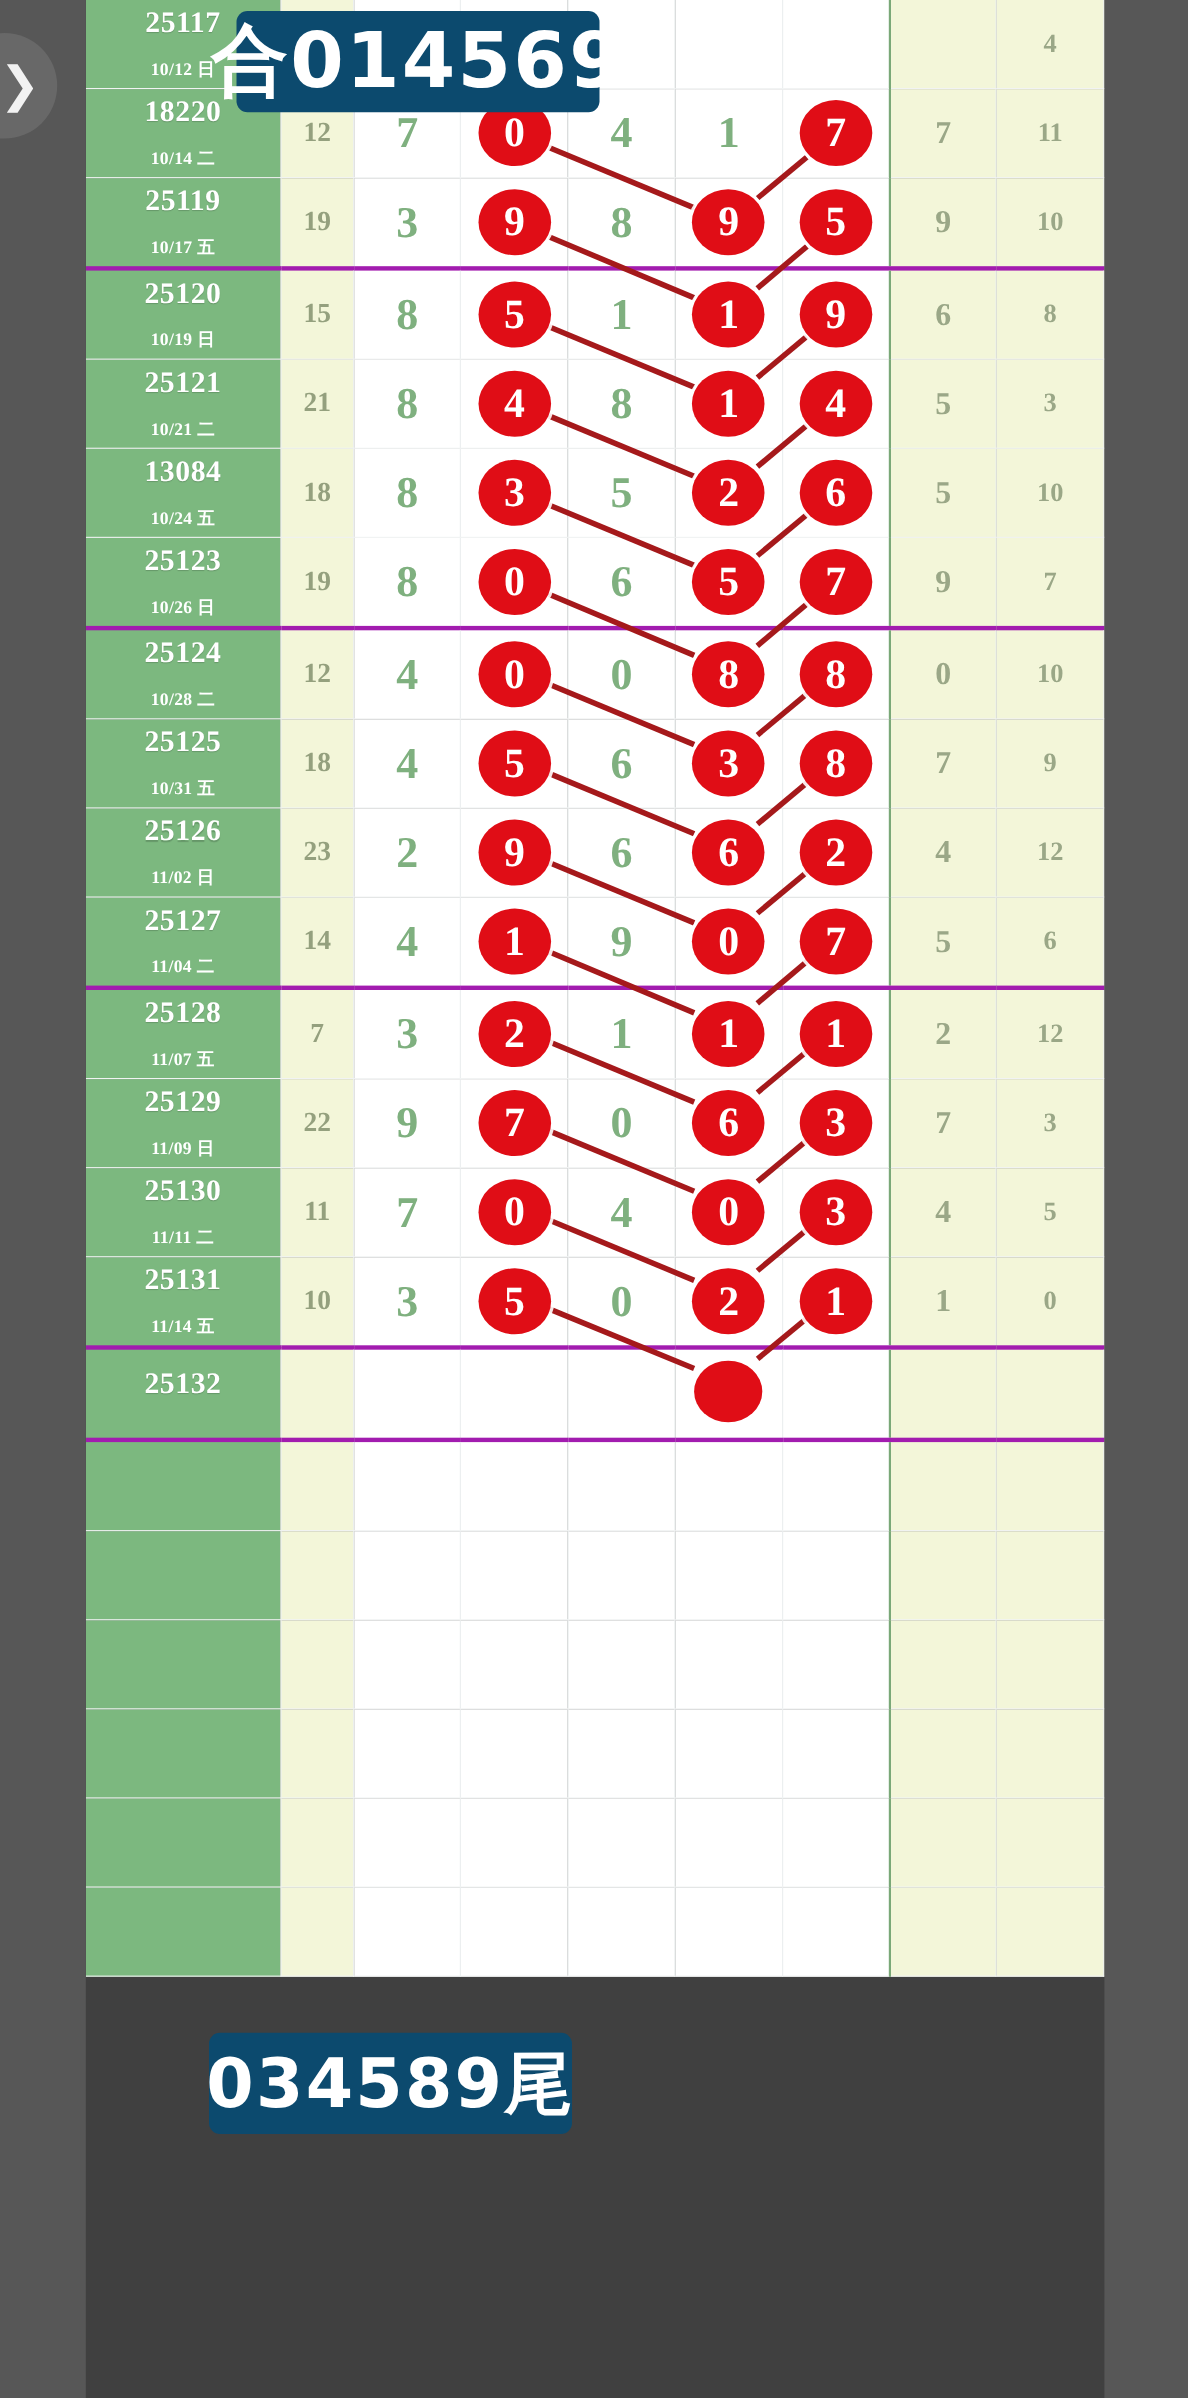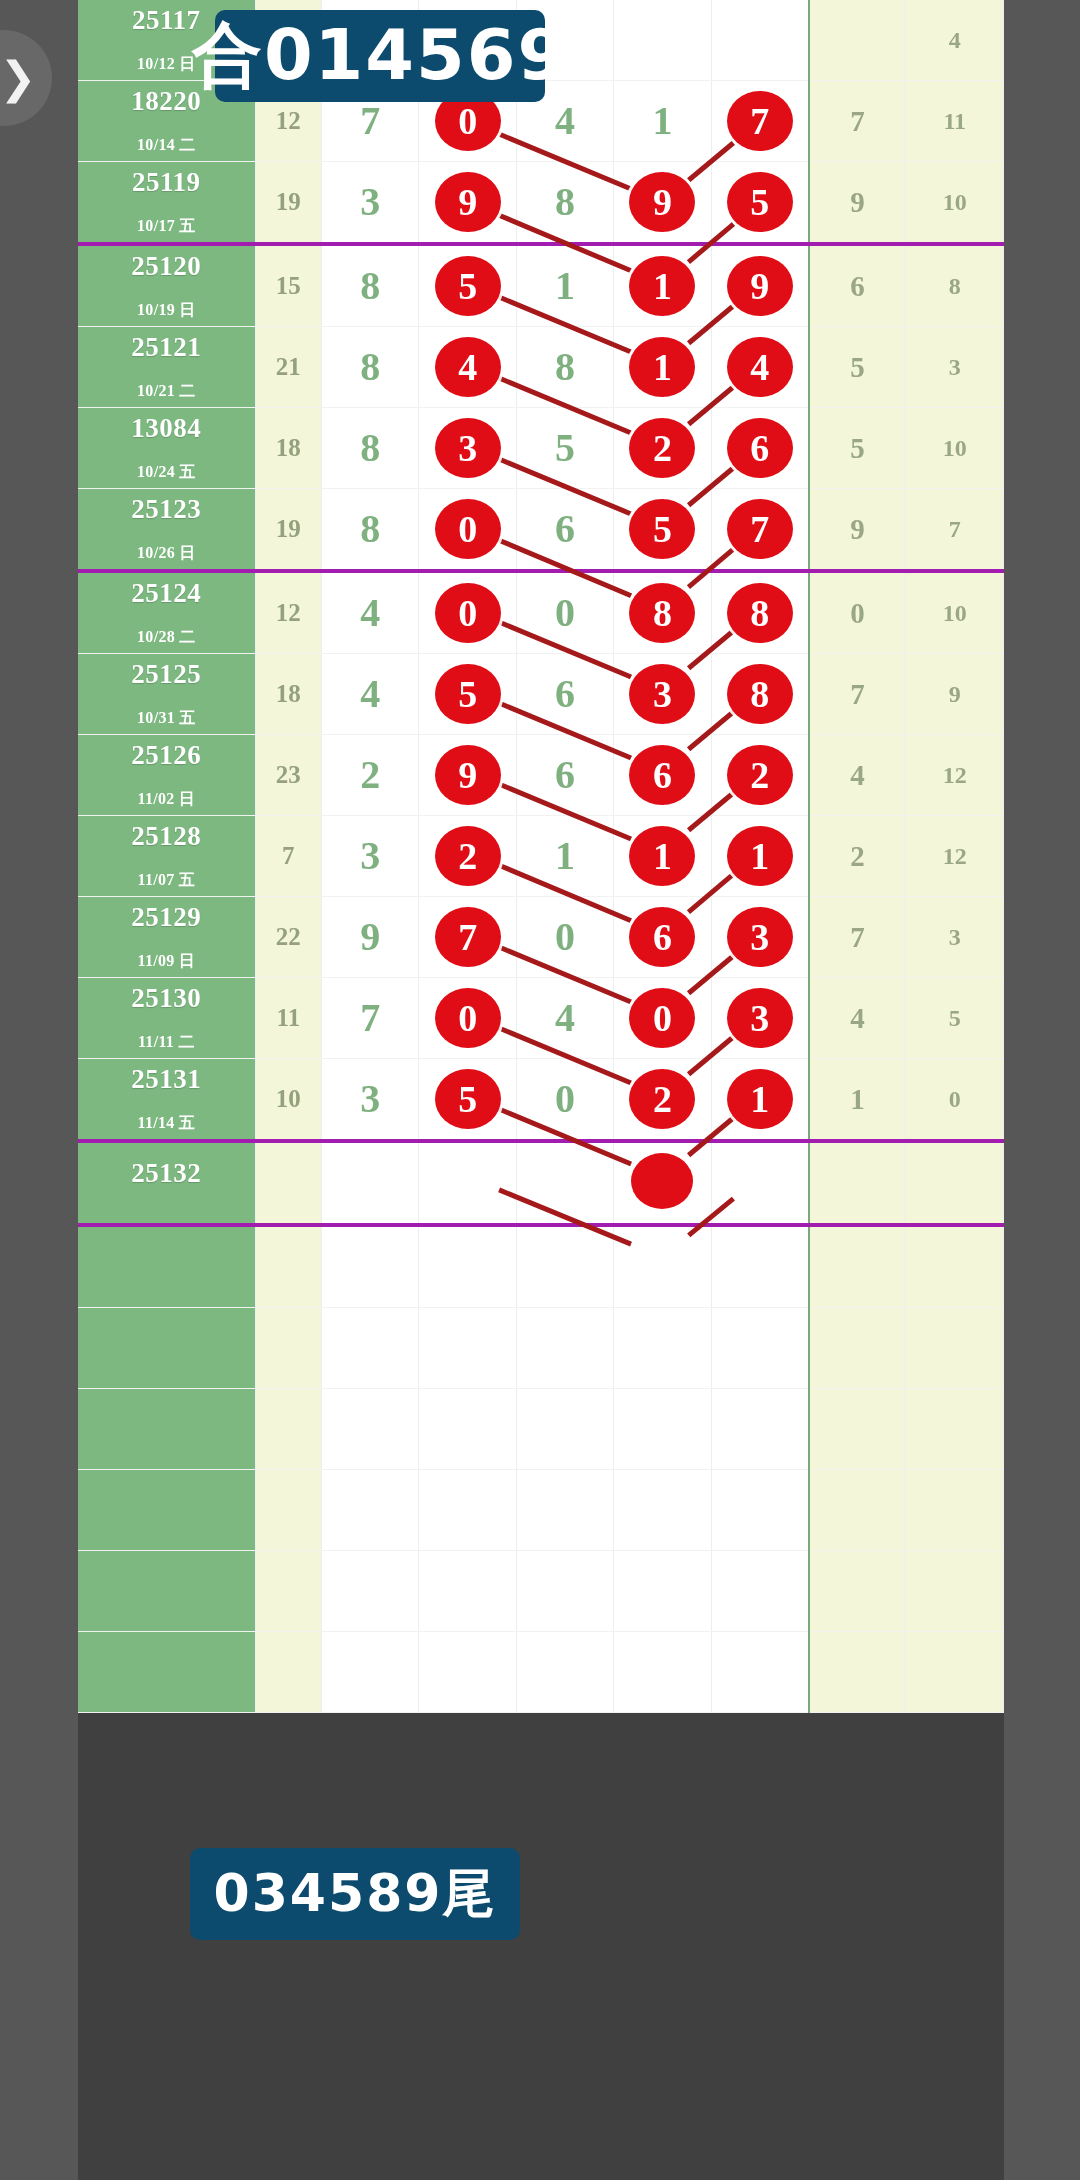--- a/index.html
+++ b/index.html
@@ -108,21 +108,21 @@
 
   
   .banner{
     position:absolute;z-index:6;background:#0c4a6e;color:#ffffff;
     border-radius:10px;font-weight:bold;white-space:nowrap;
     display:flex;align-items:center;justify-content:center;
     font-family:"DejaVu Sans","Liberation Sans",sans-serif;
     letter-spacing:2px;
   }
   #banner-top{left:215px;top:10px;width:330px;height:92px;font-size:70px;}
-  #banner-bottom{left:190px;top:1848px;width:330px;height:92px;font-size:52px;}
+  #banner-bottom{left:190px;top:1848px;width:330px;height:92px;font-size:62px;}
 </style>
 </head>
 <body>
 
 <div id="root">
 
   <div class="float-handle">
     <span class="chev">❯</span>
   </div>
 
@@ -272,20 +272,34 @@
               <span class="dt">11/02 日</span>
             </td>
             <td class="sum">23</td>
             <td class="dat"><span class="num">2</span></td>
             <td class="dat"><span class="mark">9</span></td>
             <td class="dat"><span class="num">6</span></td>
             <td class="dat"><span class="mark">6</span></td>
             <td class="dat"><span class="mark">2</span></td>
             <td class="tail sepL">4</td>
             <td class="tail small">12</td>
+          </tr>
+          <tr class="grp">
+            <td class="issue">
+              <span class="no">25127</span>
+              <span class="dt">11/04 二</span>
+            </td>
+            <td class="sum">14</td>
+            <td class="dat"><span class="num">4</span></td>
+            <td class="dat"><span class="mark">1</span></td>
+            <td class="dat"><span class="num">9</span></td>
+            <td class="dat"><span class="mark">0</span></td>
+            <td class="dat"><span class="mark">7</span></td>
+            <td class="tail sepL">5</td>
+            <td class="tail small">6</td>
           </tr>
           <tr>
             <td class="issue">
               <span class="no">25128</span>
               <span class="dt">11/07 五</span>
             </td>
             <td class="sum">7</td>
             <td class="dat"><span class="num">3</span></td>
             <td class="dat"><span class="mark">2</span></td>
             <td class="dat"><span class="num">1</span></td>

